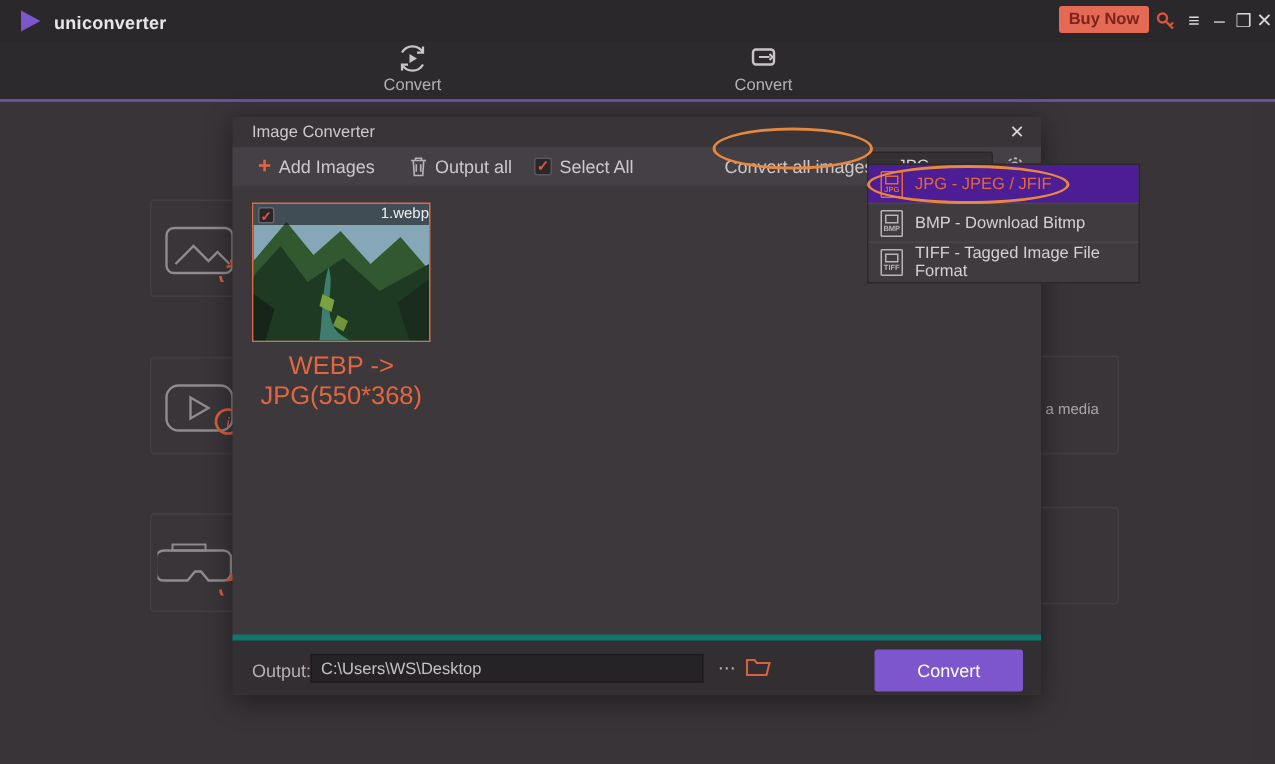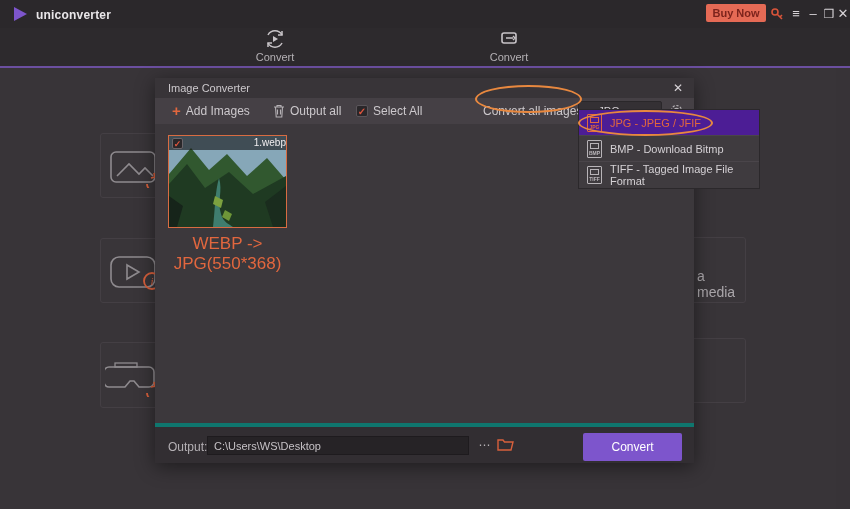--- a/index.html
+++ b/index.html
@@ -24,21 +24,21 @@
   
   .nav { position:absolute; left:0; top:28px; width:850px; height:38px; background:#2d2a2d; z-index:5; }
   .nav-tab { position:absolute; top:0; width:70px; height:38px; text-align:center; cursor:pointer; }
   .nav-ic { display:block; margin:0 auto; height:22px; }
   .nav-label { font-size:11px; color:#b4b0b4; display:block; margin-top:1px; }
   .nav-tab.active .nav-label { color:#9d7ae0; }
   .purple-line { position:absolute; left:0; top:66px; width:850px; height:2px; background:#6b4fa0; z-index:4; }
 
   
   .bg-card { position:absolute; border:1px solid #443f44; border-radius:3px; background:#393539; z-index:1; }
-  .bg-card .txt { position:absolute; left:4px; top:30px; font-size:14px; color:#aaa6aa; }
+  .bg-card .txt { position:absolute; left:4px; top:30px; font-size:10px; color:#aaa6aa; }
 
   
   .dialog { position:absolute; left:155px; top:78px; width:539px; height:385px; z-index:10;
     box-shadow:0 4px 18px rgba(0,0,0,.45); display:flex; flex-direction:column; }
   .dlg-titlebar { height:20px; background:#383438; position:relative; }
   .dlg-title { position:absolute; left:13px; top:4px; font-size:11px; color:#ccc8cc; }
   .dlg-close { position:absolute; right:8px; top:2px; width:16px; height:16px; color:#d8d4d8;
     font-size:12px; text-align:center; line-height:16px; cursor:pointer; }
   .dlg-toolbar { height:26px; background:#454045; position:relative; display:flex; align-items:center; }
   .tb-item { display:flex; align-items:center; gap:5px; cursor:pointer; color:#ccc8cc; font-size:12px; }

